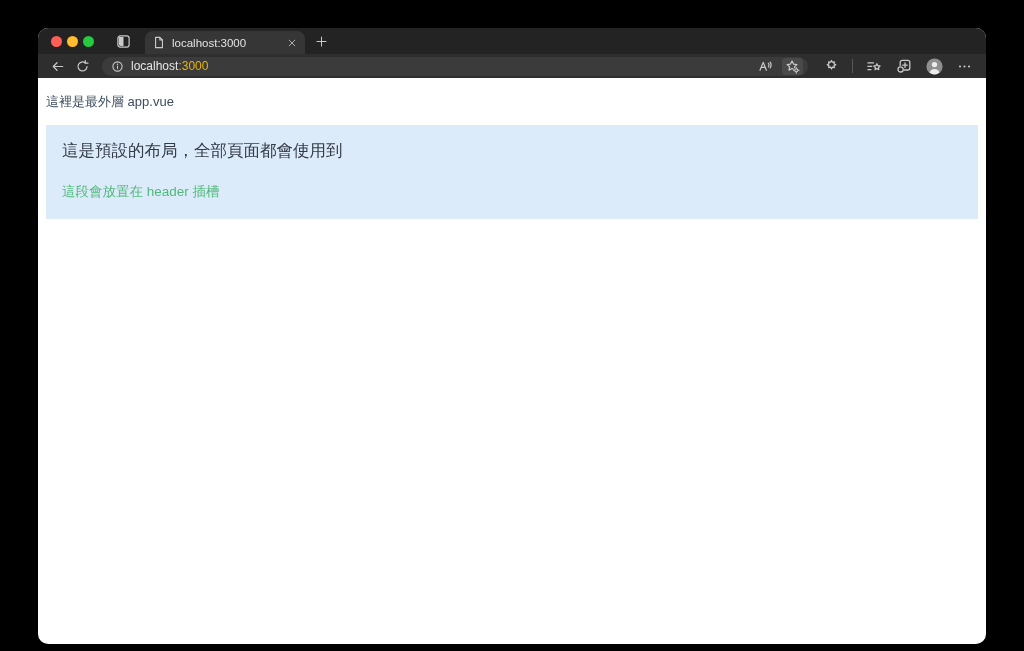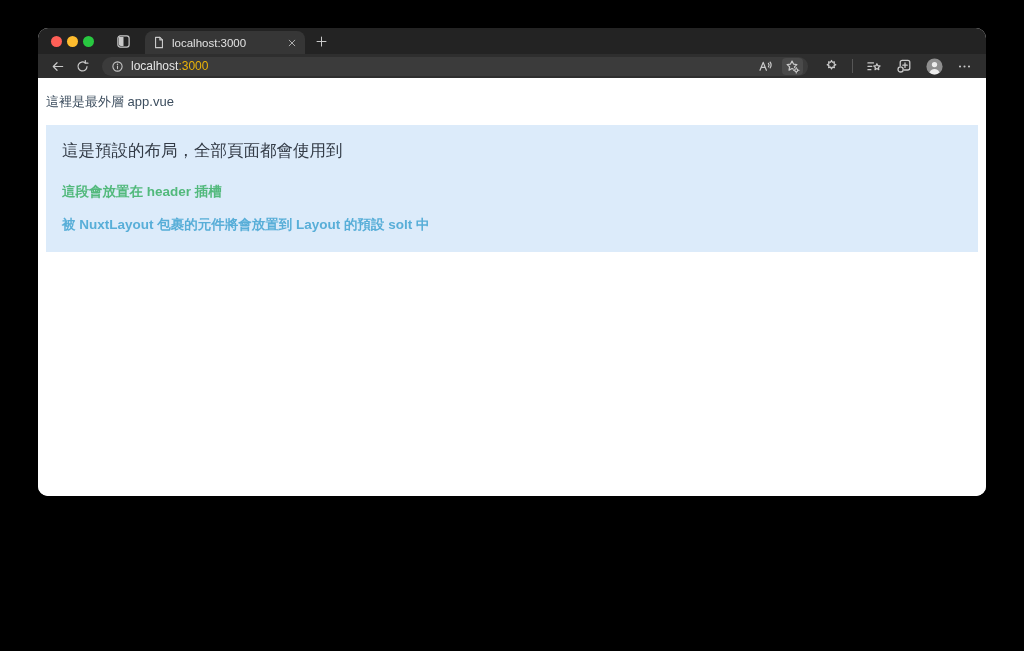--- a/index.html
+++ b/index.html
@@ -1,19 +1,19 @@
 <!DOCTYPE html>
 <html><head>
 <meta charset="utf-8">
 <style>
   * { box-sizing: border-box; margin: 0; padding: 0; }
   html, body { width: 1024px; height: 651px; background: #000; overflow: hidden;
                font-family: "Liberation Sans", "DejaVu Sans", sans-serif; }
 
-  .window { width: 948px; height: 468px; margin: 28px auto 0; border-radius: 10px;
+  .window { width: 948px; height: 616px; margin: 28px auto 0; border-radius: 10px;
             overflow: hidden; background: #fff; box-shadow: 0 18px 40px rgba(0,0,0,.9); }
 
   
   .tabstrip { height: 26px; background: #232323; display: flex; align-items: center; }
   .lights { display: flex; gap: 5px; padding: 0 0 0 13px; align-items: center; }
   .light { width: 11px; height: 11px; border-radius: 50%; }
   .l-red { background: #ff5f57; } .l-yellow { background: #febc2e; } .l-green { background: #28c840; }
   .tab-actions { margin-left: 22px; display: flex; align-items: center; }
   .tab { margin-left: 14px; width: 160px; height: 23px; margin-top: 3px;
          background: #363636; border-radius: 8px 8px 0 0; display: flex; align-items: center;
@@ -40,21 +40,21 @@
   svg { display: block; }
   .ic { stroke: #c9c9c9; fill: none; stroke-width: 1.3; stroke-linecap: round;
         stroke-linejoin: round; }
   .ic-fill { fill: #c9c9c9; stroke: none; }
 
   
   .page { height: 523px; background: #ffffff; padding: 8px; }
   .page-heading { font-size: 13px; color: #3c4d5e; margin: 7px 0 14px 0; }
   .layout-box { background: #dcebfa; padding: 15px 24px 17px 16px; }
   .box-title { font-size: 16.5px; color: #333b46; margin: 0; }
-  .slot-line { font-size: 13.5px; margin: 14px 0 0 0; line-height: 1.4; font-weight: bold; }
+  .slot-line { font-size: 13.5px; margin: 14px 0 0 0; line-height: 1.4; }
   .slot-header  { color: #52b97c; margin-top: 21px; }
   .slot-default { color: #58aed8; }
   .slot-footer  { color: #4b6ee1; }
 </style>
 </head>
 <body>
 
 <div class="window">
 
   <div class="tabstrip">
@@ -170,17 +170,16 @@
       </svg>
     </span>
   </div>
 
   <div class="page">
     <div class="page-heading">這裡是最外層 app.vue</div>
 
     <div class="layout-box">
       <p class="box-title">這是預設的布局，全部頁面都會使用到</p>
       <p class="slot-line slot-header">這段會放置在 header 插槽</p>
-      <p class="slot-line slot-default">被 NuxtLayout 包裹的元件將會放置到 Layout 的預設 solt 中</p>
     </div>
   </div>
 
 </div>
 
 </body></html>

